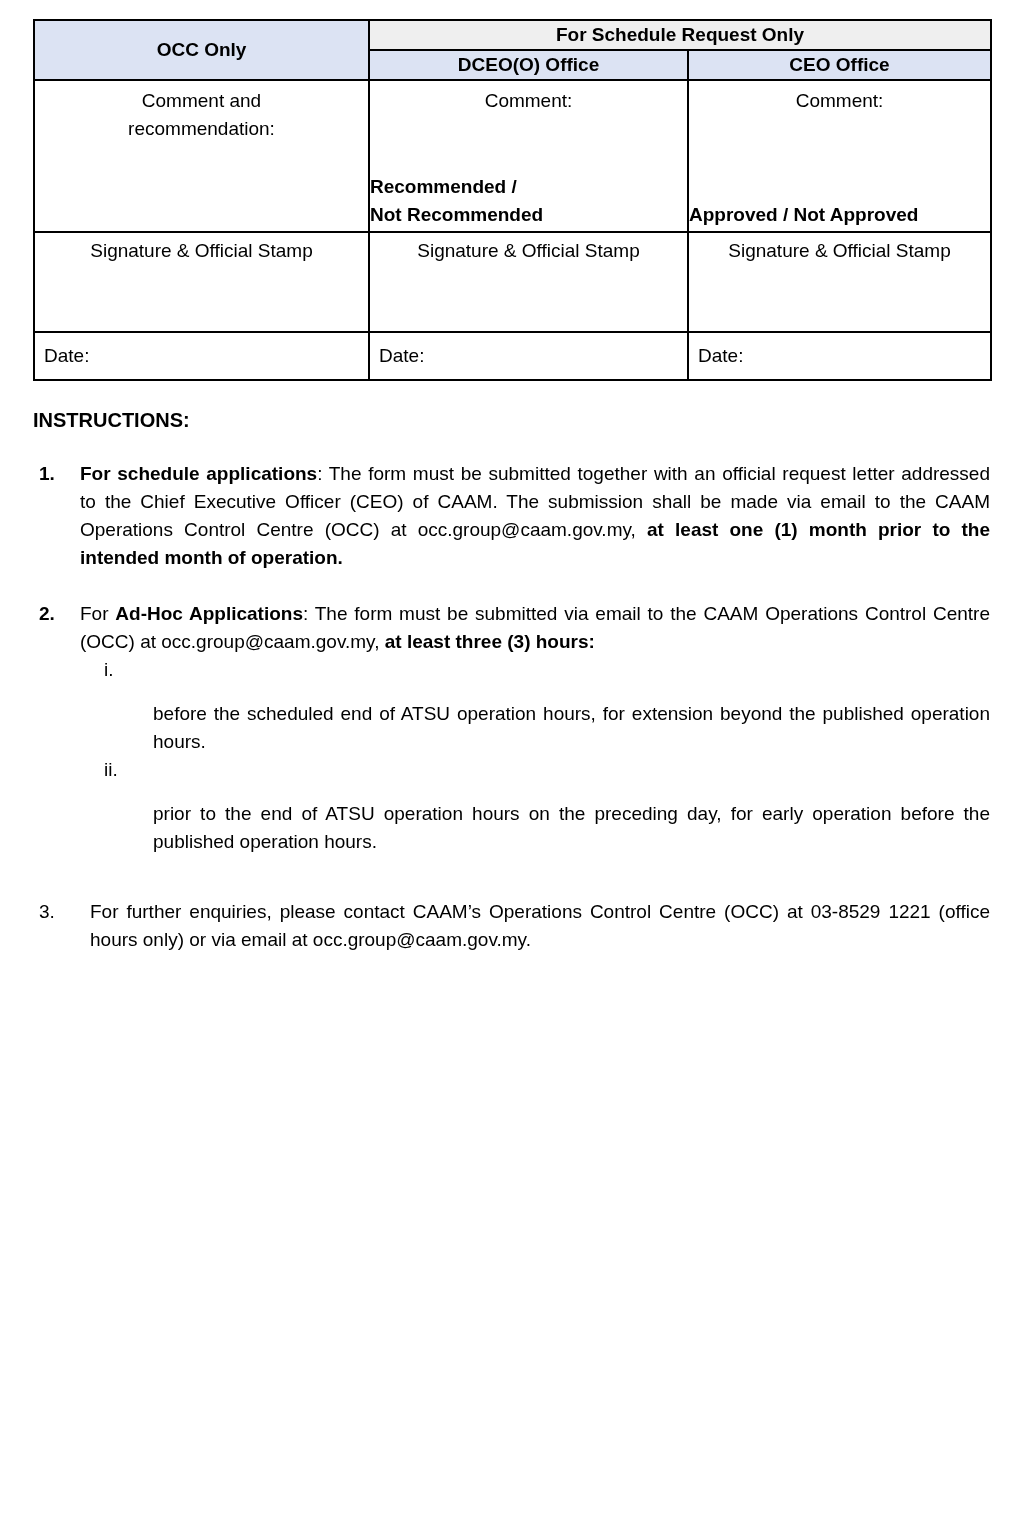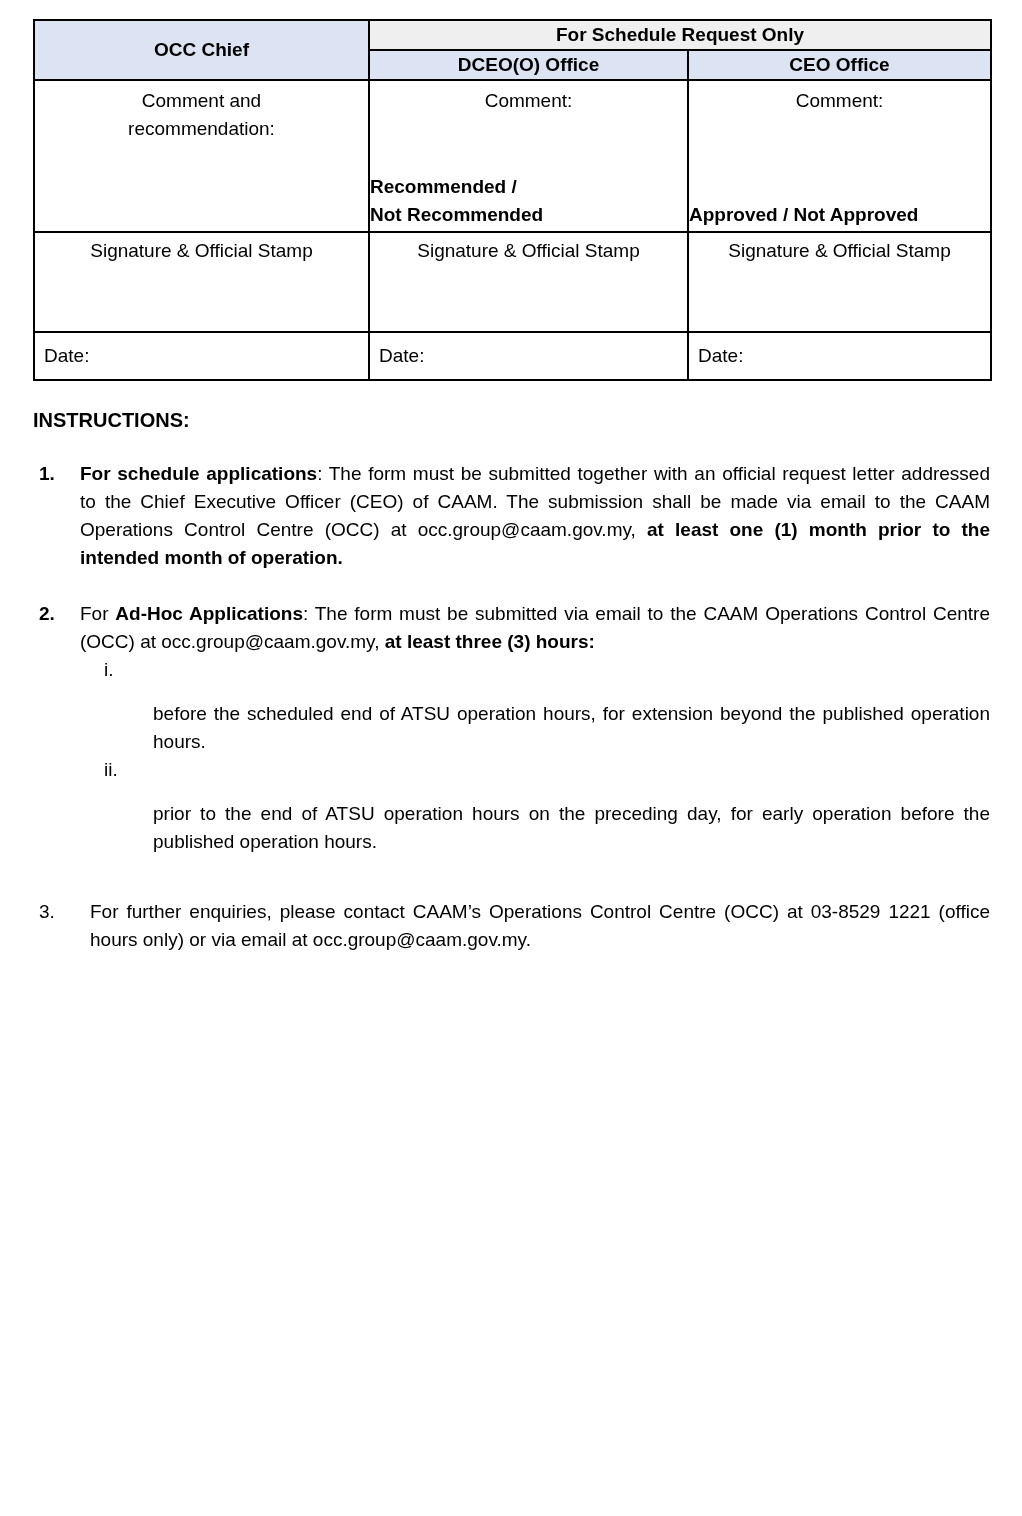--- a/index.html
+++ b/index.html
@@ -80,21 +80,21 @@
 
 
     <table class="office-table">
       <colgroup>
         <col style="width:335px">
         <col style="width:319px">
         <col style="width:303px">
       </colgroup>
       <tbody>
         <tr class="hdr-row1">
-          <td rowspan="2" class="bg-blue">OCC Chief</td>
+          <td rowspan="2" class="bg-blue">OCC Only</td>
           <td colspan="2" class="bg-grey">For Schedule Request Only</td>
         </tr>
         <tr class="hdr-row2">
           <td class="bg-blue">DCEO(O) Office</td>
           <td class="bg-blue">CEO Office</td>
         </tr>
 
         <tr class="comment-row">
           <td class="c">
             <div>Comment and</div>

